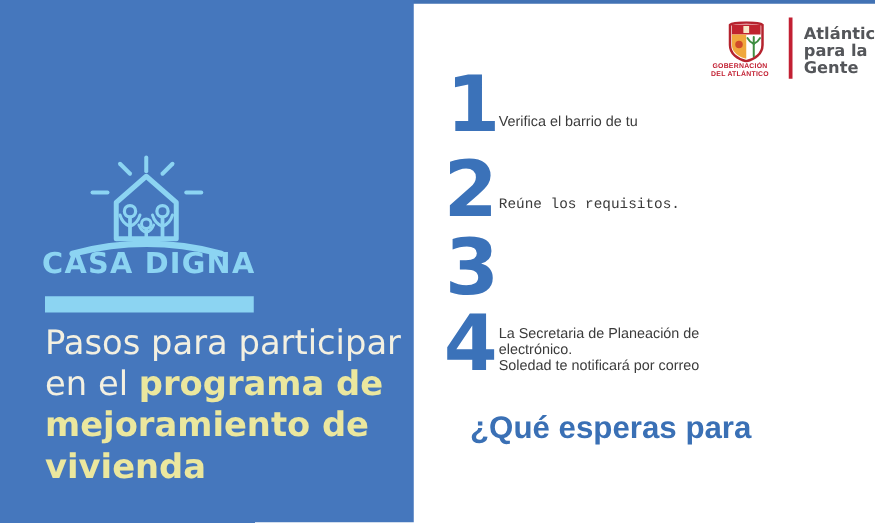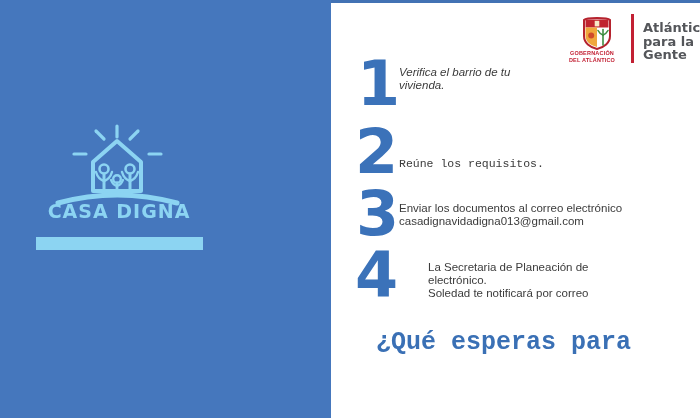--- a/index.html
+++ b/index.html
@@ -7,47 +7,47 @@
   .canvas{position:relative;width:700px;height:418px;background:#ffffff;overflow:hidden;}
 
   .top-strip{position:absolute;left:0;top:0;width:700px;height:3px;background:#4272b4;}
 
   
   .left-panel{position:absolute;left:0;top:0;width:331px;height:418px;background:#4577bd;}
 
   .logo-graphic{position:absolute;left:28px;top:116px;}
   .logo-text{position:absolute;left:28px;top:203px;width:182px;text-align:center;
              color:#8cd4f2;font-family:"DejaVu Sans",sans-serif;font-weight:bold;
-             font-size:19px;line-height:16.5px;letter-spacing:1px;}
+             font-size:23px;line-height:16.5px;letter-spacing:1px;}
   .logo-bar{position:absolute;left:36px;top:237px;width:167px;height:13px;background:#8cd4f2;}
 
   .title{position:absolute;left:36px;top:258px;width:288px;
          font-family:"DejaVu Sans",sans-serif;font-size:27px;line-height:33px;
          color:#f3f0e1;font-weight:500;}
   .title .hl{color:#ebe79e;font-weight:bold;}
 
   
   .crest{position:absolute;left:582px;top:17px;}
   .gob-text{position:absolute;left:564px;top:50px;width:56px;text-align:center;
             color:#c22033;font-weight:bold;font-size:5.5px;line-height:6.5px;letter-spacing:.2px;}
   .red-divider{position:absolute;left:631px;top:14px;width:3px;height:49px;background:#c22033;}
   .slogan{position:absolute;left:643px;top:21px;color:#54565a;font-weight:bold;
           font-size:13px;line-height:13.5px;font-family:"DejaVu Sans",sans-serif;}
 
   
   .step-number{position:absolute;color:#3b72b9;font-family:"DejaVu Sans",sans-serif;
                font-weight:bold;font-size:62px;line-height:62px;}
   .step-text{position:absolute;left:399px;color:#3b3b3b;font-size:11.5px;line-height:13px;}
-  #n1{left:357px;top:53px;}  #t1{top:66px;font-style:italic;}
+  #n1{left:357px;top:53px;}  #t1{top:92px;}
   #n2{left:355px;top:121px;} #t2{top:157px;font-family:Liberation Mono, monospace;}
   #n3{left:356px;top:183px;} #t3{top:202px;}
-  #n4{left:355px;top:244px;} #t4{top:261px;margin-left:29px;}
+  #n4{left:355px;top:244px;} #t4{top:261px;}
 
   .cta{position:absolute;left:376px;top:329px;color:#3a70b5;
-       font-family:Liberation Mono, monospace;font-weight:bold;font-size:25px;line-height:27px;}
+       font-family:Liberation Sans, sans-serif;font-weight:bold;font-size:25px;line-height:27px;}
 </style>
 </head>
 <body>
 
 <div class="canvas">
 
   <div class="top-strip"></div>
 
   <div class="left-panel">
 
@@ -80,20 +80,26 @@
 
       <path d="M30 87 Q89 71 149 87" stroke="#8cd4f2" stroke-width="5" stroke-linecap="round"></path>
     </svg>
 
     <div class="logo-text">
       <div>CASA DIGNA</div>
     </div>
 
     <div class="logo-bar"></div>
 
+    <div class="title">
+      <div>Pasos para participar</div>
+      <div><span>en el </span><span class="hl">programa de</span></div>
+      <div class="hl">mejoramiento de</div>
+      <div class="hl">vivienda</div>
+    </div>
   </div>
 
   <svg class="crest" width="30" height="33" viewBox="0 0 30 33">
     <path d="M15 1 C11 1 4 1 2 3 L2 19 C2 26 8 30.5 15 32 C22 30.5 28 26 28 19 L28 3 C26 1 19 1 15 1 Z" fill="#ffffff" stroke="#b5232e" stroke-width="2"></path>
     <path d="M3.5 2.5 H26.5 V10.5 H3.5 Z" fill="#c0242f"></path>
     <rect x="12.7" y="3.8" width="4.6" height="5.6" fill="#f7e9c9"></rect>
     <path d="M3.5 10.5 H15 V30 C9 28.6 3.5 24.8 3.5 19 Z" fill="#f0a73c"></path>
     <circle cx="9.2" cy="18.5" r="3" fill="#d04a2a"></circle>
     <g stroke="#3e8e41" stroke-width="1.6" stroke-linecap="round" fill="none">
       <path d="M21 28 V18"></path>
@@ -109,33 +115,28 @@
   <div class="red-divider"></div>
   <div class="slogan">
     <div>Atlántico</div>
     <div>para la</div>
     <div>Gente</div>
   </div>
 
   <div id="n1" class="step-number">1</div>
   <div id="t1" class="step-text">
     <div>Verifica el barrio de tu</div>
-    <div>vivienda.</div>
   </div>
 
   <div id="n2" class="step-number">2</div>
   <div id="t2" class="step-text">
     <div>Reúne los requisitos.</div>
   </div>
 
   <div id="n3" class="step-number">3</div>
-  <div id="t3" class="step-text">
-    <div>Enviar los documentos al correo electrónico</div>
-    <div>casadignavidadigna013@gmail.com</div>
-  </div>
 
   <div id="n4" class="step-number">4</div>
   <div id="t4" class="step-text">
     <div>La Secretaria de Planeación de</div>
     <div>electrónico.</div>
     <div>Soledad te notificará por correo</div>
   </div>
 
   <div class="cta">
     <div>¿Qué esperas para</div>

